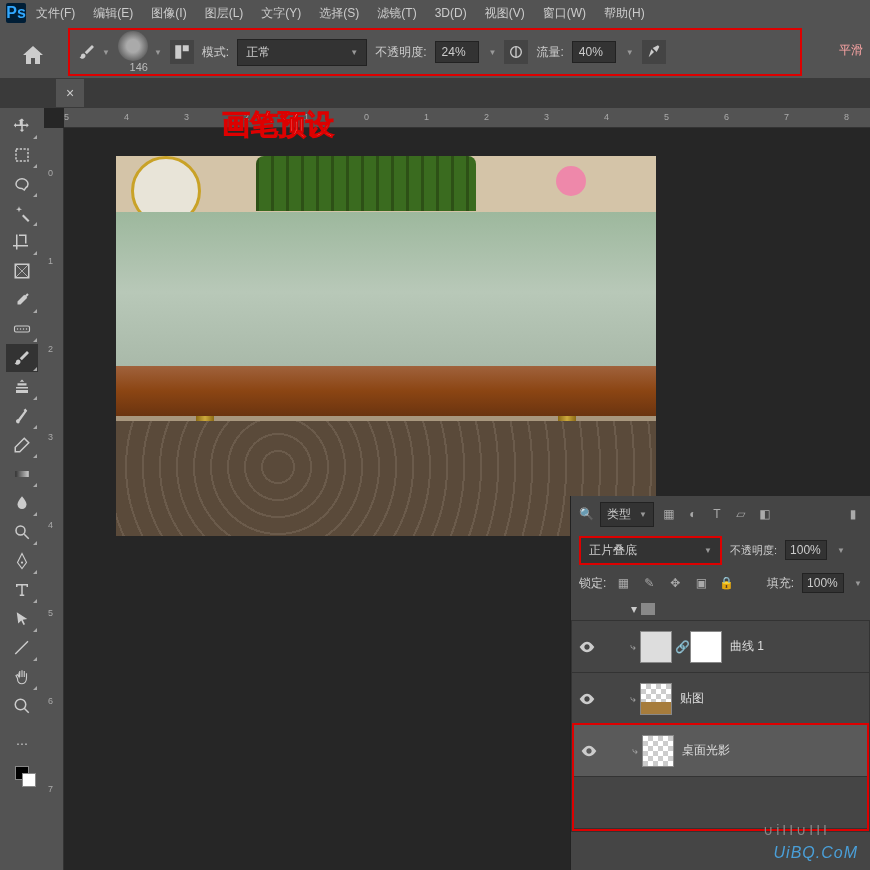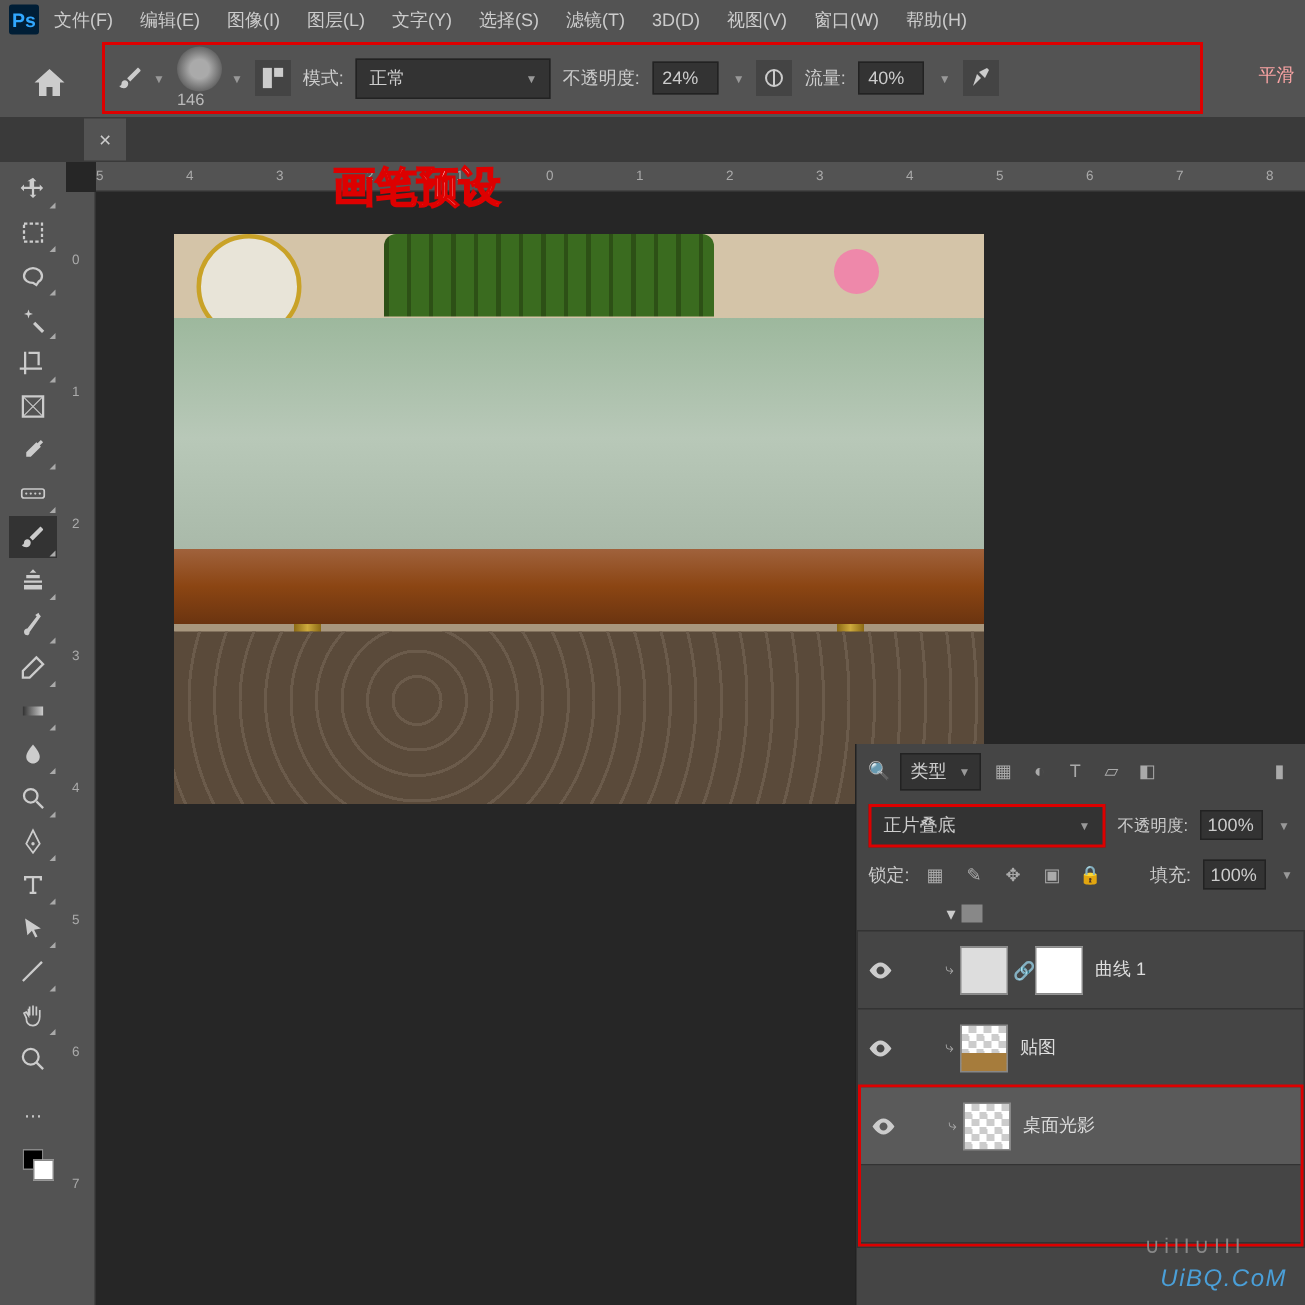--- a/index.html
+++ b/index.html
@@ -1,18 +1,18 @@
 <!DOCTYPE html>
 <html><head>
 <meta charset="utf-8">
 <style>
 *{margin:0;padding:0;box-sizing:border-box;font-family:"Microsoft YaHei",sans-serif;font-size:12px;color:#ccc;user-select:none}
 body{background:#535353;width:870px;height:870px;overflow:hidden;position:relative}
 .menubar{height:26px;background:#535353;display:flex;align-items:center;padding-left:6px;gap:2px}
-.ps-logo{width:20px;height:20px;background:#001e36;color:#31a8ff;display:flex;align-items:center;justify-content:center;font-weight:bold;font-size:13px;border-radius:2px}
+.ps-logo{width:20px;height:20px;background:#001e36;color:#31a8ff;display:flex;align-items:center;justify-content:center;font-weight:bold;font-size:16px;border-radius:2px}
 .menuitem{padding:4px 8px;cursor:pointer}
 .optbar{height:48px;background:#535353;border:2px solid #d00;margin:2px 68px 2px 68px;display:flex;align-items:center;padding:0 8px;gap:8px}
 .home-btn{width:46px;height:46px;display:flex;align-items:center;justify-content:center;position:absolute;left:10px;top:32px}
 .home-btn svg{width:24px;height:24px;fill:#ccc}
 .brush-preview{display:flex;align-items:center;gap:4px}
 .brush-circle{width:30px;height:30px;background:radial-gradient(circle,#aaa 30%,#666 70%);border-radius:50%}
 .brush-size{font-size:11px;color:#bbb}
 .dropdown-arrow{font-size:8px;color:#999;margin-left:2px}
 .pressure-icon{width:24px;height:24px;background:#444;display:flex;align-items:center;justify-content:center}
 .opt-label{color:#ccc;font-size:12px}
@@ -45,21 +45,21 @@
 .rug{position:absolute;top:265px;left:0;right:0;bottom:0;background:#5a4a3a}
 .rug::before{content:"";position:absolute;inset:0;background:repeating-radial-gradient(circle at 30% 40%,transparent 0,transparent 15px,#6b5b4b 15px,#6b5b4b 17px)}
 .panels{position:absolute;right:0;top:388px;width:300px;bottom:0;background:#454545;border-left:1px solid #222}
 .panel-tabs{height:34px;display:flex;align-items:center;background:#383838}
 .ptab{padding:8px 14px;cursor:pointer;color:#999}
 .ptab.active{background:#454545;color:#ddd}
 .layer-filter{height:36px;display:flex;align-items:center;padding:0 8px;gap:6px}
 .filter-select{background:#333;border:1px solid #222;padding:3px 6px;display:flex;align-items:center;gap:6px}
 .filter-icon{width:18px;height:18px;display:flex;align-items:center;justify-content:center;color:#aaa;cursor:pointer}
 .blend-row{height:36px;display:flex;align-items:center;padding:0 8px;gap:8px}
-.blend-select{background:#333;border:2px solid #d00;padding:4px 8px;width:158px;display:flex;justify-content:space-between;align-items:center}
+.blend-select{background:#333;border:2px solid #d00;padding:4px 8px;width:143px;display:flex;justify-content:space-between;align-items:center}
 .opacity-label{color:#ccc;font-size:11px}
 .opacity-input{background:#333;border:1px solid #222;padding:2px 4px;width:42px;display:flex;justify-content:space-between}
 .lock-row{height:30px;display:flex;align-items:center;padding:0 8px;gap:8px;font-size:11px}
 .lock-icon{width:18px;height:18px;display:flex;align-items:center;justify-content:center;color:#aaa}
 .layers-list{border:1px solid #333}
 .layer-row{height:52px;display:flex;align-items:center;border-bottom:1px solid #333;padding-right:8px}
 .layer-row.sel{background:#5a5a5a}
 .eye{width:30px;display:flex;align-items:center;justify-content:center;cursor:pointer}
 .eye svg{width:16px;height:12px;fill:#ccc}
 .layer-indent{width:12px}
@@ -97,21 +97,21 @@
 </div>
 
 <div class="optbar">
   <div class="brush-preview">
     <svg width="18" height="18" viewBox="0 0 24 24" fill="#ccc">
         <path d="M7 14c-1.66 0-3 1.34-3 3 0 1.31-1.16 2-2 2 .92 1.22 2.49 2 4 2 2.21 0 4-1.79 4-4 0-1.66-1.34-3-3-3zm13.71-9.37l-1.34-1.34c-.39-.39-1.02-.39-1.41 0L9 12.25 11.75 15l8.96-8.96c.39-.39.39-1.02 0-1.41z"></path>
       </svg>
     <span class="dropdown-arrow">▼</span>
   </div>
   <div class="brush-preview">
-    <div style="display:flex;flex-direction:column;align-items:flex-start">
+    <div style="display:flex;flex-direction:column;align-items:flex-end">
       <div class="brush-circle"></div>
       <span class="brush-size">146</span>
     </div>
     <span class="dropdown-arrow">▼</span>
   </div>
   <div class="pressure-icon">
     <svg width="18" height="18" viewBox="0 0 24 24" fill="#ccc">
         <rect x="3" y="3" width="8" height="18"></rect>
         <rect x="13" y="3" width="8" height="8"></rect>
       </svg>

